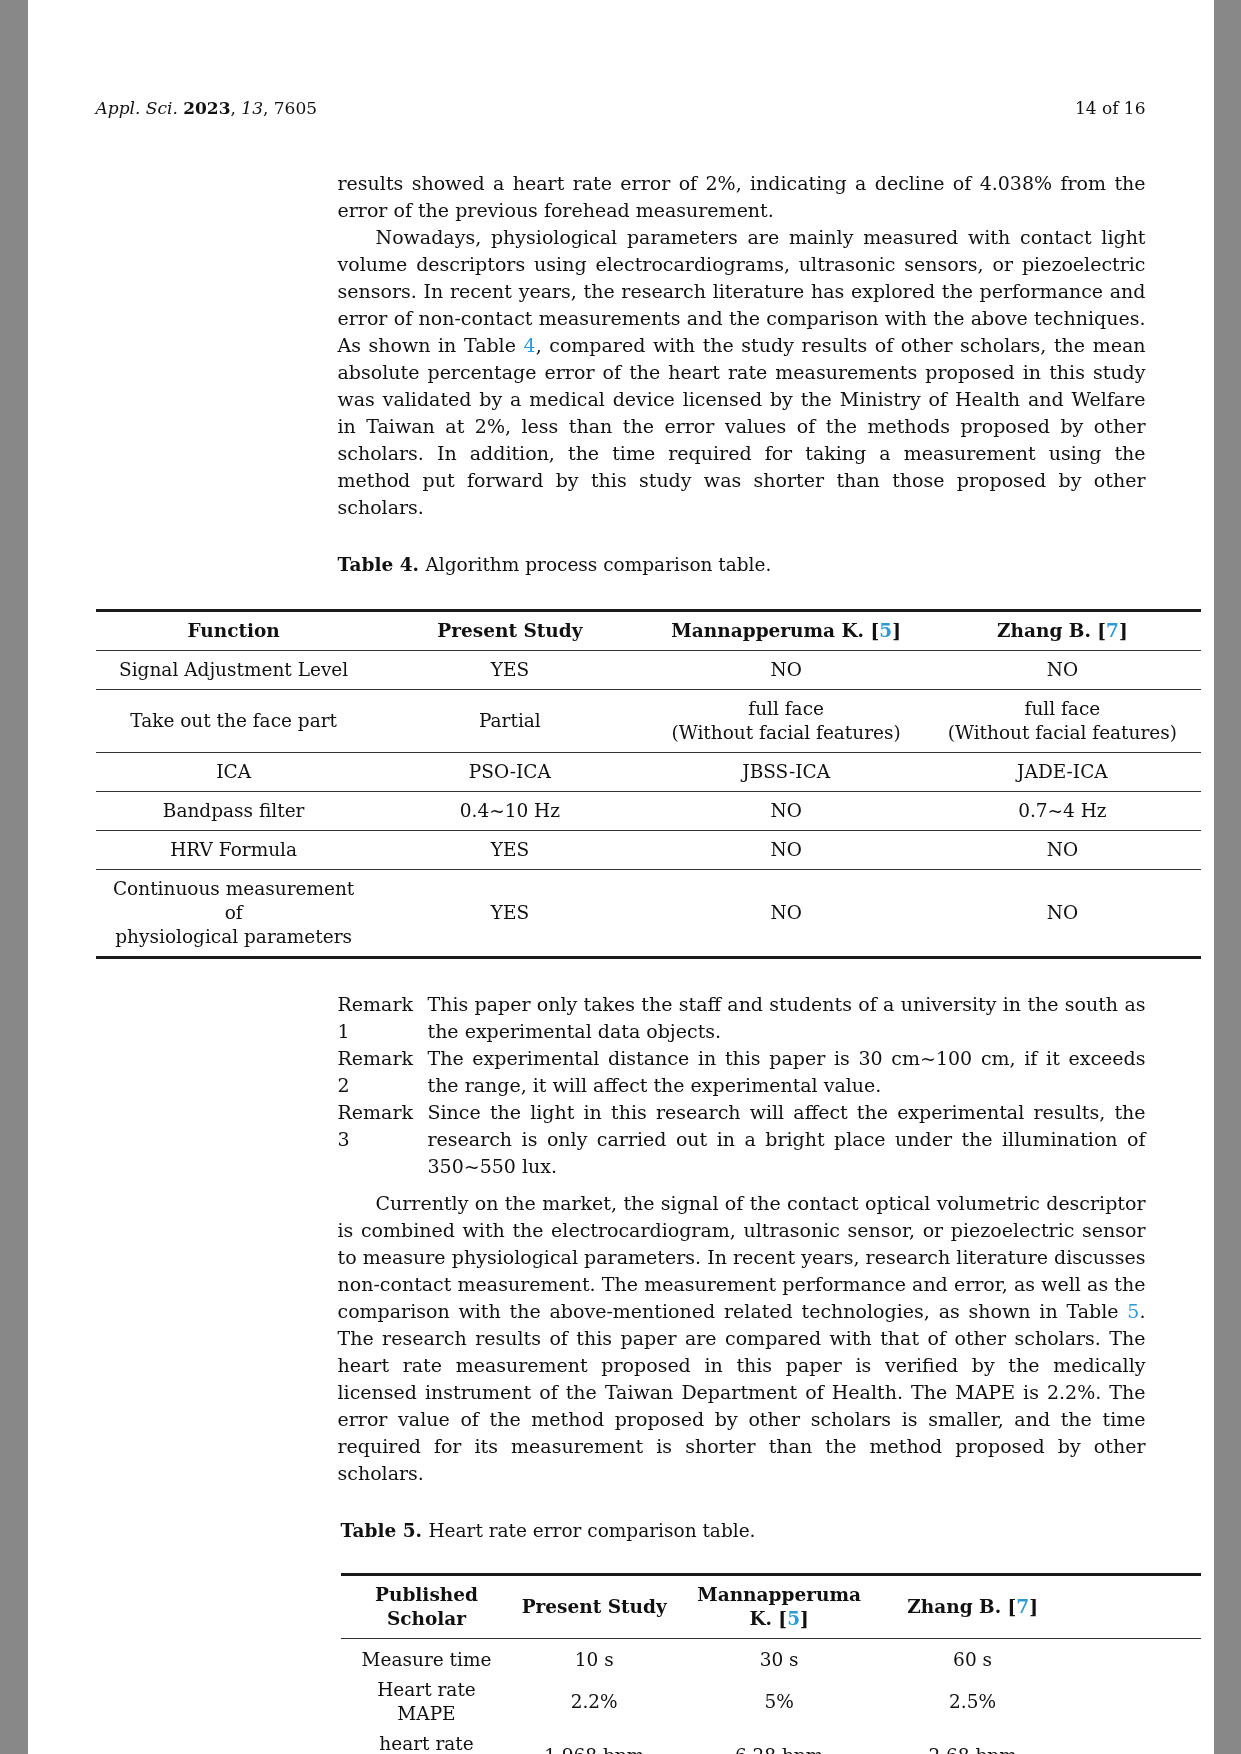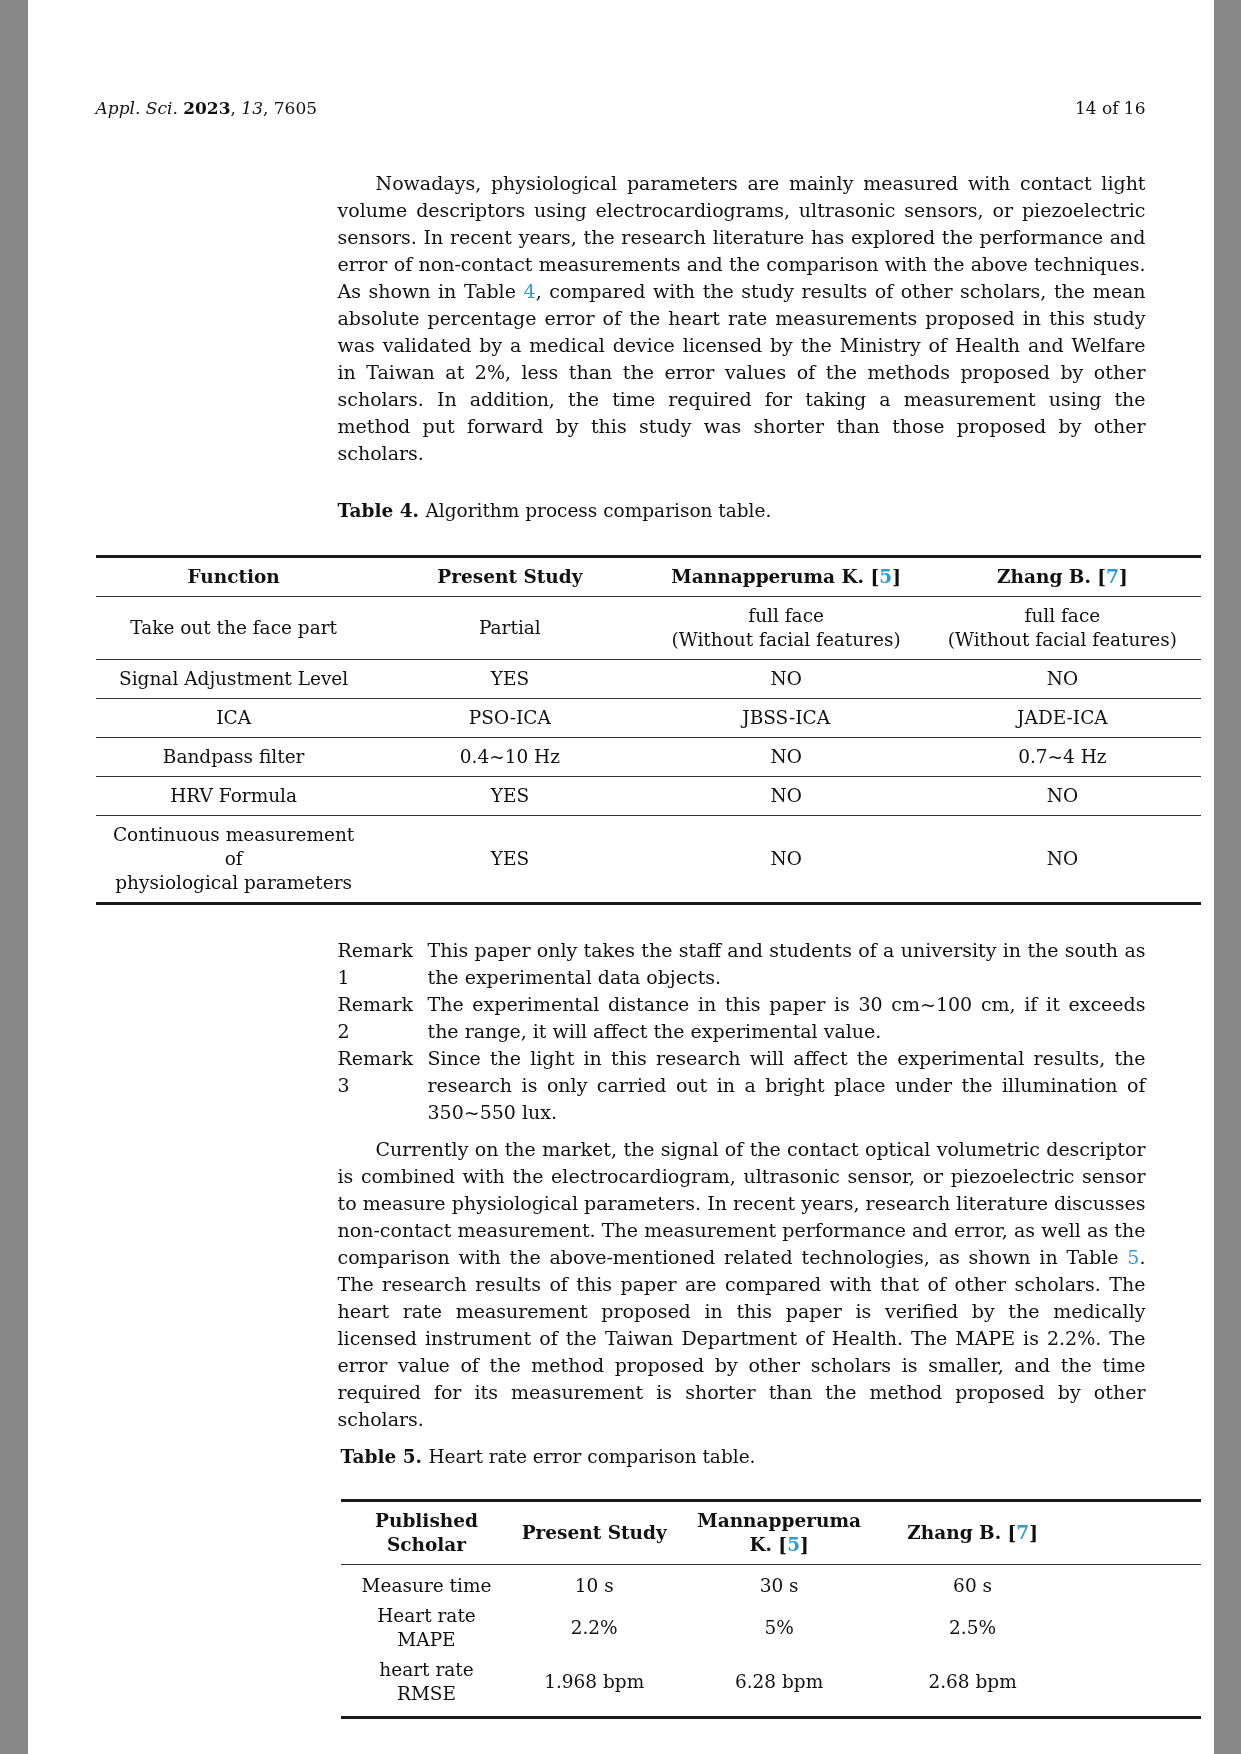--- a/index.html
+++ b/index.html
@@ -24,21 +24,21 @@
   .bd { font-weight: bold; }
   .lk { color: var(--link); }
   
   .textcol { margin-left: 310px; margin-right: 68px; font-size: 19px; line-height: 27px; text-align: justify; }
   .para { text-align: justify; }
   .para.indent { text-indent: 38px; }
   .p-first { margin-top: 52px; }
   
   .tbl-caption { font-size: 18.5px; line-height: 24px; text-align: left; }
   .cap4 { margin: 32px 68px 10px 310px; }
-  .cap5 { margin: 12px 68px 0 313px; }
+  .cap5 { margin: 32px 68px 0 313px; }
   
   table { border-collapse: collapse; table-layout: fixed; }
   .tbl4 {
     width: 1105px; margin: 32px 68px 0 68px;
     font-size: 18.5px; line-height: 24px;
     border-top: 3px solid var(--rule-heavy);
     border-bottom: 3px solid var(--rule-heavy);
   }
   .tbl5 {
     width: 860px; margin: 30px 68px 0 313px;
@@ -65,20 +65,21 @@
 <body>
 
 <div class="page">
 
   <div class="running-head">
     <span><span class="it">Appl. Sci. </span><span class="bd">2023</span><span>, </span><span class="it">13</span><span>, 7605</span></span>
     <span>14 of 16</span>
   </div>
 
   <div class="textcol p-first">
+    <p class="para">results showed a heart rate error of 2%, indicating a decline of 4.038% from the error of the previous forehead measurement.</p>
     <p class="para indent"><span>Nowadays, physiological parameters are mainly measured with contact light volume descriptors using electrocardiograms, ultrasonic sensors, or piezoelectric sensors. In recent years, the research literature has explored the performance and error of non-contact measurements and the comparison with the above techniques. As shown in Table </span><span class="lk">4</span><span>, compared with the study results of other scholars, the mean absolute percentage error of the heart rate measurements proposed in this study was validated by a medical device licensed by the Ministry of Health and Welfare in Taiwan at 2%, less than the error values of the methods proposed by other scholars. In addition, the time required for taking a measurement using the method put forward by this study was shorter than those proposed by other scholars.</span></p>
   </div>
 
   <p class="tbl-caption cap4"><span class="bd">Table 4. </span><span>Algorithm process comparison table.</span></p>
 
   <table class="tbl4">
     <colgroup>
       <col style="width:25%">
         <col style="width:25%">
         <col style="width:25%">
@@ -87,32 +88,32 @@
     <thead>
       <tr>
         <th><span>Function</span></th>
         <th><span>Present Study</span></th>
         <th><span>Mannapperuma K. [</span><span class="lk">5</span><span>]</span></th>
         <th><span>Zhang B. [</span><span class="lk">7</span><span>]</span></th>
       </tr>
     </thead>
     <tbody>
       <tr>
+        <td>Signal Adjustment Level</td>
+        <td>YES</td>
+        <td>NO</td>
+        <td>NO</td>
+      </tr>
+      <tr>
         <td>Take out the face part</td>
         <td>Partial</td>
         <td>full face
 (Without facial features)</td>
         <td>full face
 (Without facial features)</td>
-      </tr>
-      <tr>
-        <td>Signal Adjustment Level</td>
-        <td>YES</td>
-        <td>NO</td>
-        <td>NO</td>
       </tr>
       <tr>
         <td>ICA</td>
         <td>PSO-ICA</td>
         <td>JBSS-ICA</td>
         <td>JADE-ICA</td>
       </tr>
       <tr>
         <td>Bandpass filter</td>
         <td>0.4~10 Hz</td>

